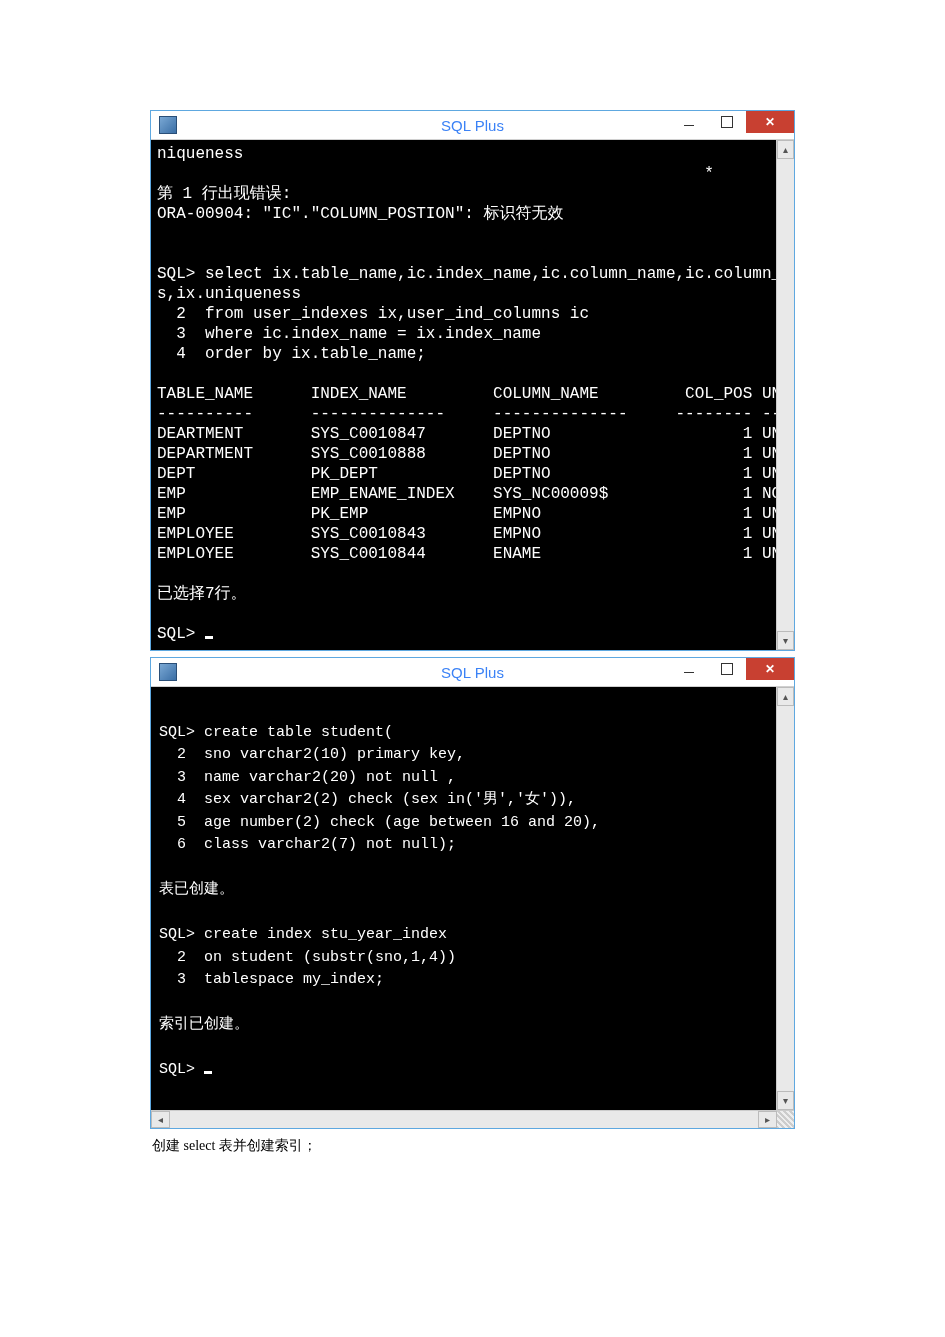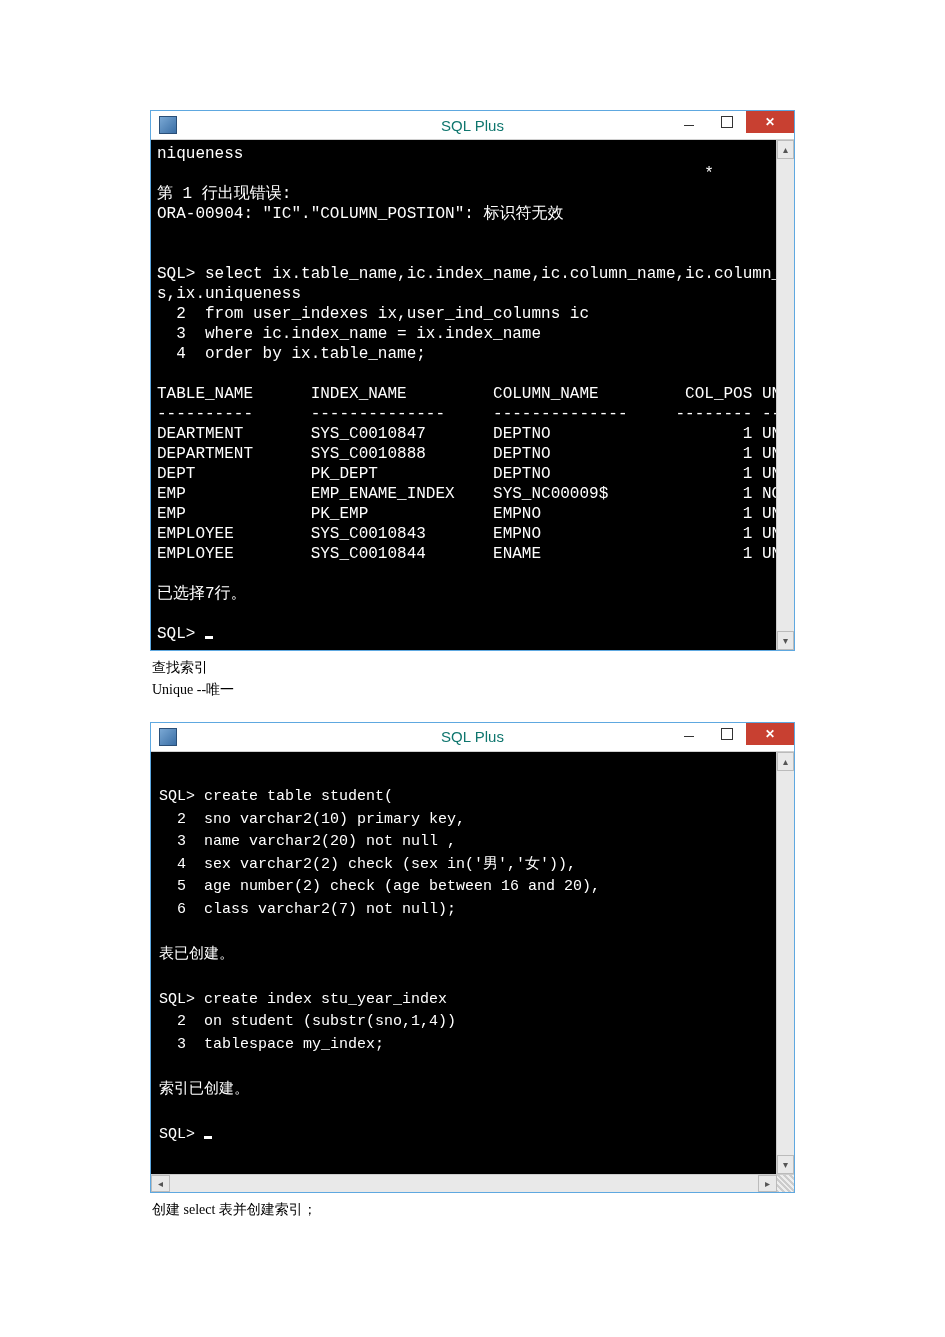--- a/index.html
+++ b/index.html
@@ -37,21 +37,21 @@
     margin-left: 8px;
     background: linear-gradient(135deg,#7aa8d4 0%,#3a6ea5 100%);
     border: 1px solid #2a4f78;
   }
   .titlebar .title {
     position: absolute;
     left: 0; right: 0;
     text-align: center;
     font-family: Tahoma, Arial, sans-serif;
     font-size: 15px;
-    color: #0f766e;
+    color: #3b82f6;
     pointer-events: none;
   }
   .titlebar .ctrls {
     margin-left: auto;
     display: flex;
     height: 100%;
   }
   .titlebar .ctrl {
     width: 38px;
     height: 22px;
@@ -162,24 +162,20 @@
 已选择7行。
 
 SQL&gt; <span class="cursor"></span></div>
       <div class="vscroll">
         <div class="arrow">▴</div>
         <div class="arrow">▾</div>
       </div>
     </div>
   </div>
 
-  <div class="caption">
-    <span>查找索引</span><br>
-    <span class="eng">Unique</span><span> --唯一</span>
-  </div>
 
   <div class="win">
     <div class="titlebar">
       <div class="app-icon"></div>
       <div class="title">SQL Plus</div>
       <div class="ctrls">
         <div class="ctrl min"></div>
         <div class="ctrl max"></div>
         <div class="ctrl close"></div>
       </div>

